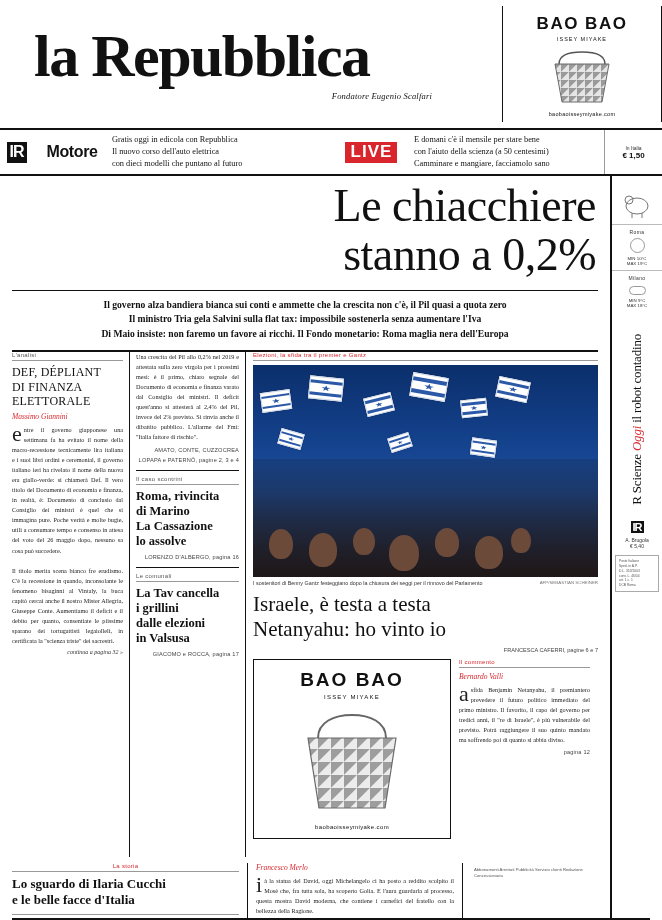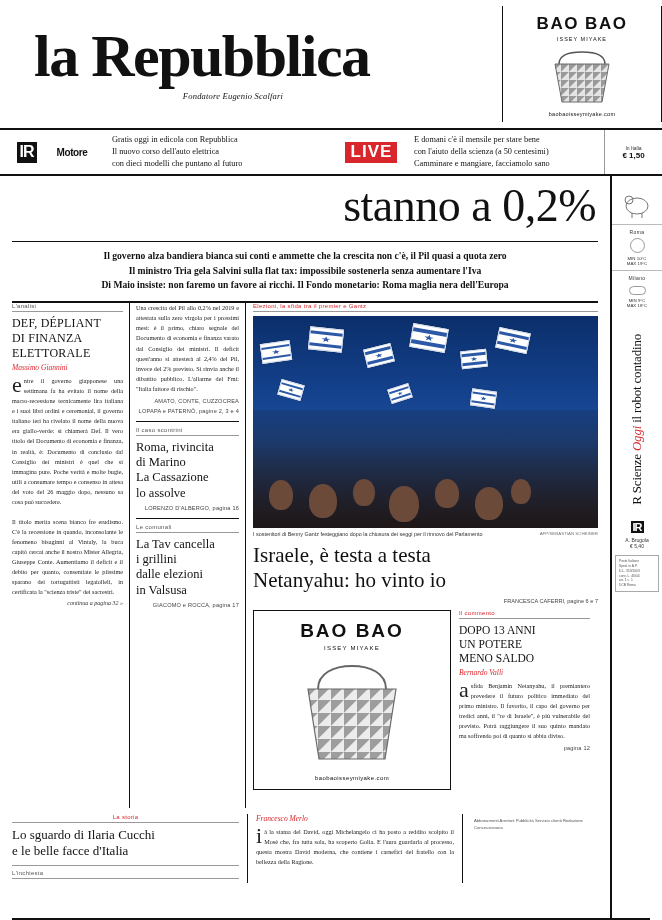--- a/index.html
+++ b/index.html
@@ -29,21 +29,21 @@
   .logo {
     font-family: "Liberation Serif", serif;
     font-size: 60px;
     font-weight: 700;
     letter-spacing: -1.5px;
     line-height: 0.95;
   }
   .logo-sub {
     font-size: 8.5px;
     font-style: italic;
-    text-align: center;
+    text-align: right;
     padding-right: 70px;
     padding-top: 6px;
     letter-spacing: .2px;
   }
   .mast-ad {
     width: 160px;
     border-left: 1px solid #111;
     border-right: 1px solid #111;
     margin: 6px 0;
     display: flex;
@@ -94,21 +94,21 @@
     font-size: 8.2px;
   }
   .promo-col { padding: 0 8px; height:100%; display:flex; align-items:center; }
   .promo-badge {
     width: 104px; justify-content:center; gap:2px;
   }
   .ir-box {
     background: #111; color:#fff; font-family:"Liberation Sans",sans-serif;
     font-weight:700; font-size:16px; padding:1px 3px 2px 3px; letter-spacing:-1px;
   }
-  .motore { font-family:"Liberation Sans",sans-serif; font-weight:700; font-size:10px; letter-spacing:-.4px;margin-left:18px;}
+  .motore { font-family:"Liberation Sans",sans-serif; font-weight:700; font-size:16px; letter-spacing:-.4px;margin-left:18px;}
   .promo-text { width: 232px; line-height:1.45; font-size:8.3px; }
   .promo-live { width: 70px; justify-content:center; }
   .live-box {
     background:#d8262c; color:#fff; font-family:"Liberation Sans",sans-serif;
     font-weight:700; font-size:17px; letter-spacing:1px; padding:0 5px 1px 6px;
   }
   .promo-text2 { flex:1; line-height:1.45; font-size:8.3px; }
   .promo-price {
     width: 58px; border-left:1px solid #999; flex-direction:column;
     align-items:center; justify-content:center; font-family:"Liberation Sans",sans-serif;
@@ -147,21 +147,21 @@
   .col-a { width: 118px; border-right: 1px solid #111; padding-right: 6px; }
   .col-b { width: 116px; border-right: 1px solid #111; padding: 0 6px; }
   .col-c { flex: 1; padding-left: 7px; }
 
   .kicker {
     font-family:"Liberation Sans",sans-serif;
     font-size: 6px; letter-spacing:.3px; color:#555;
     border-bottom: .5px solid #999; padding-bottom: 2px; margin-bottom: 4px;
   }
   .kicker.red { color:#d8262c; }
-  .art-title { font-size: 12.5px; line-height: 1.22; font-weight: 400; margin-bottom: 3px; }
+  .art-title { font-size: 12.5px; line-height: 1.22; font-weight: 700; margin-bottom: 3px; }
   .byline { font-size: 7.5px; font-style: italic; color:#d8262c; margin-bottom: 4px; }
   .bodytext {
     font-size: 6.2px; line-height: 1.62; text-align: justify;
     column-count: 1; color:#222;
   }
   .dropcap::first-letter {
     float:left; font-size: 22px; line-height: 18px; padding-right:2px; font-weight:400;
   }
   .continua { font-size:6px; font-style:italic; text-align:right; color:#333; margin-top:3px;}
   .refline { font-family:"Liberation Sans",sans-serif; font-size:5.6px; color:#444; text-align:right; margin-top:4px; letter-spacing:.2px;}
@@ -302,20 +302,21 @@
       <span class="p1">In Italia</span>
       <span class="p2">€ 1,50</span>
     </div>
   </div>
 
   <div class="body-wrap">
 
     <div class="main-col">
 
       <div class="headline">
+        <div class="l1">Le chiacchiere</div>
         <div class="l2">stanno a 0,2%</div>
       </div>
 
       <div class="deck">
         <div>Il governo alza bandiera bianca sui conti e ammette che la crescita non c'è, il Pil quasi a quota zero</div>
         <div>Il ministro Tria gela Salvini sulla flat tax: impossibile sostenerla senza aumentare l'Iva</div>
         <div>Di Maio insiste: non faremo un favore ai ricchi. Il Fondo monetario: Roma maglia nera dell'Europa</div>
       </div>
 
       <div class="lower">
@@ -422,23 +423,20 @@
                   </defs>
                   <path d="M26 28 C26 12 42 5 60 5 C78 5 94 12 94 28" fill="none" stroke="#666" stroke-width="2"></path>
                   <path d="M16 28 L104 28 L93 98 L27 98 Z" fill="url(#tri2)" stroke="#6a6a6a" stroke-width="1.2"></path>
                 </svg>
               </div>
               <div class="b3">baobaoisseymiyake.com</div>
             </div>
 
             <div class="comm-left" style="padding-left:8px">
               <div class="kicker red">Il commento</div>
-              <div class="art-title" style="white-space:pre-line;font-size:11.5px">DOPO 13 ANNI
-UN POTERE
-MENO SALDO</div>
               <div class="byline">Bernardo Valli</div>
               <div class="bodytext dropcap">a sfida Benjamin Netanyahu, il premiantero prevedere il futuro politico immediato del primo ministro. Il favorito, il capo del governo per tredici anni, il "re di Israele", è più vulnerabile del previsto. Potrà raggiungere il suo quinto mandato ma soffrendo poi di quanto si abbia diviso.</div>
               <div class="refline">pagina 12</div>
             </div>
           </div>
         </div>
       </div>
 
       <div class="bottom-strip">
         <div class="bs-left">

